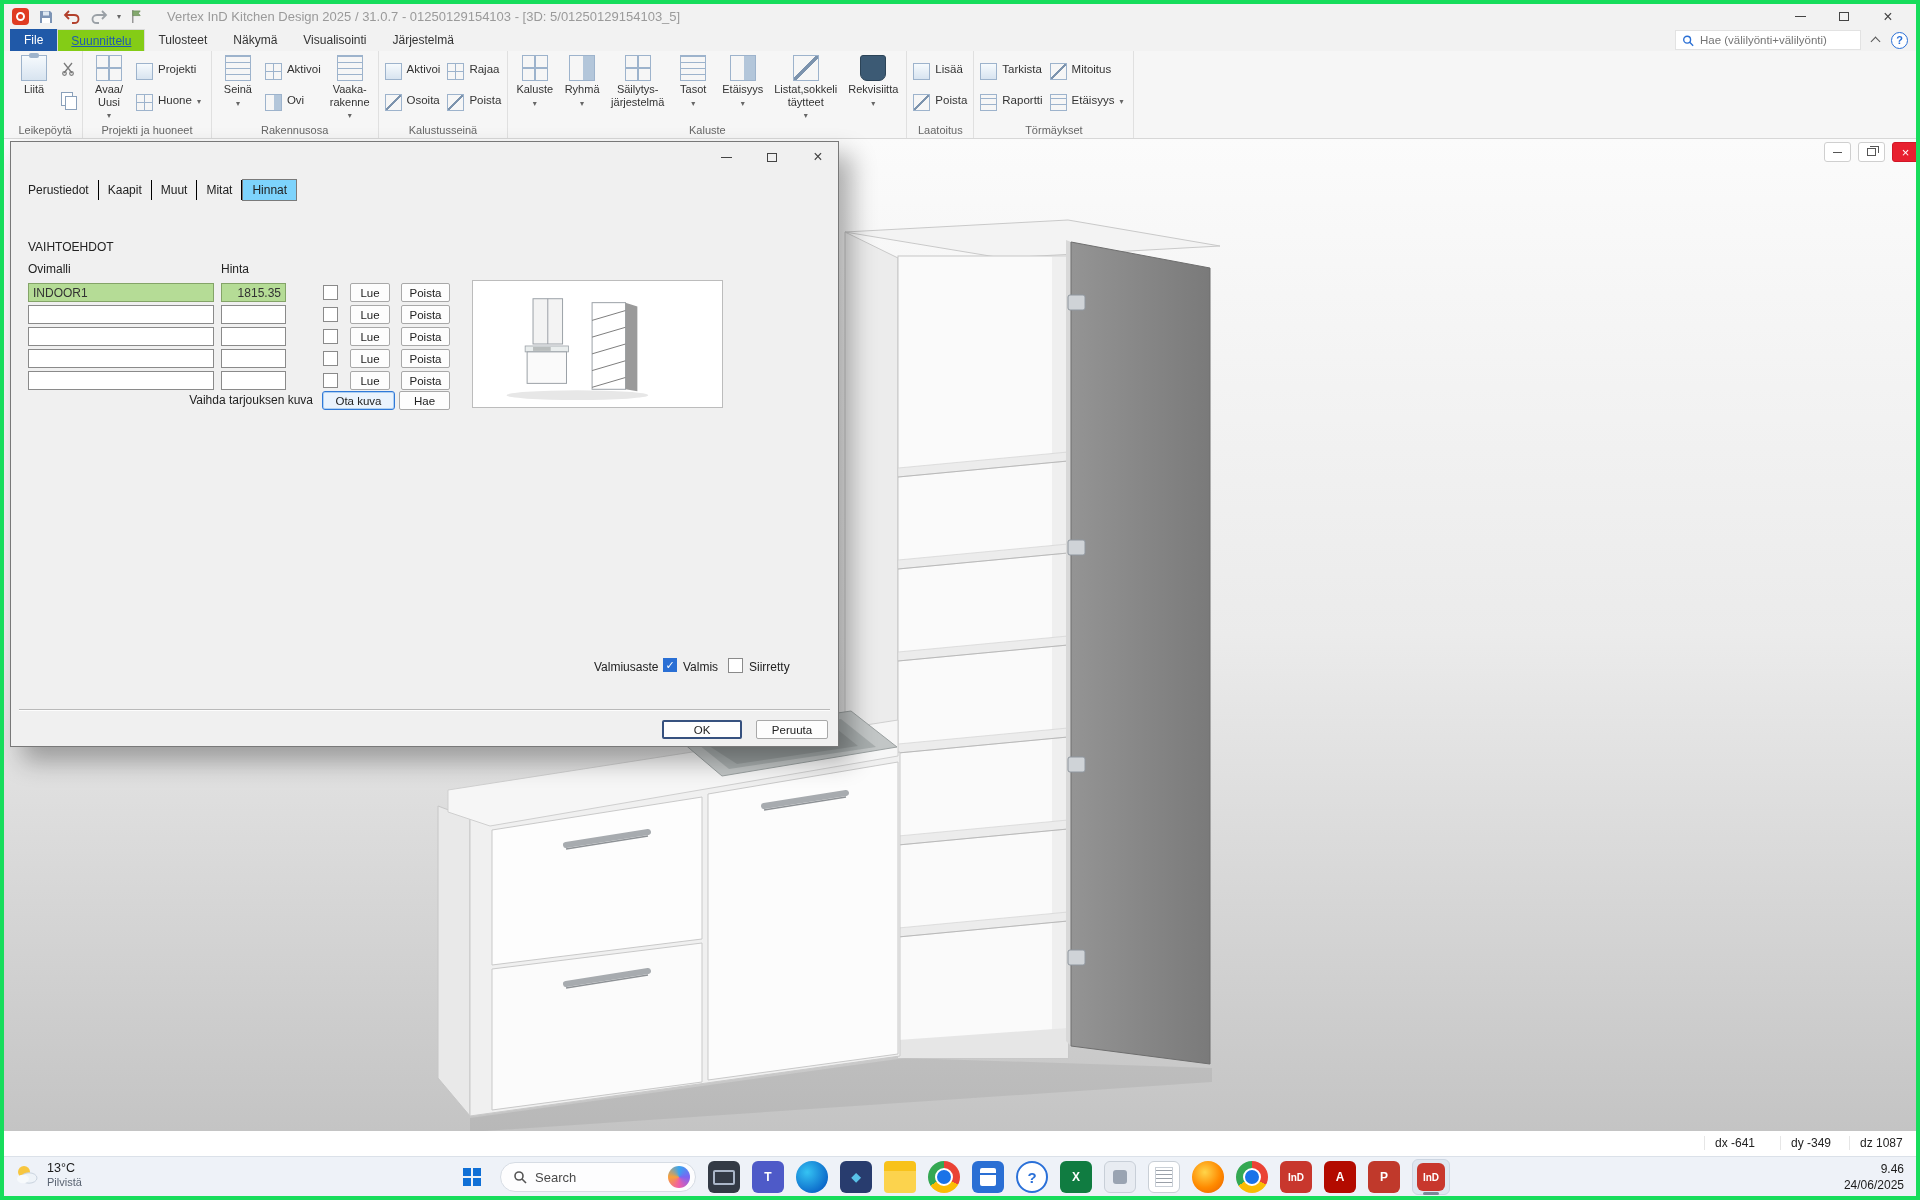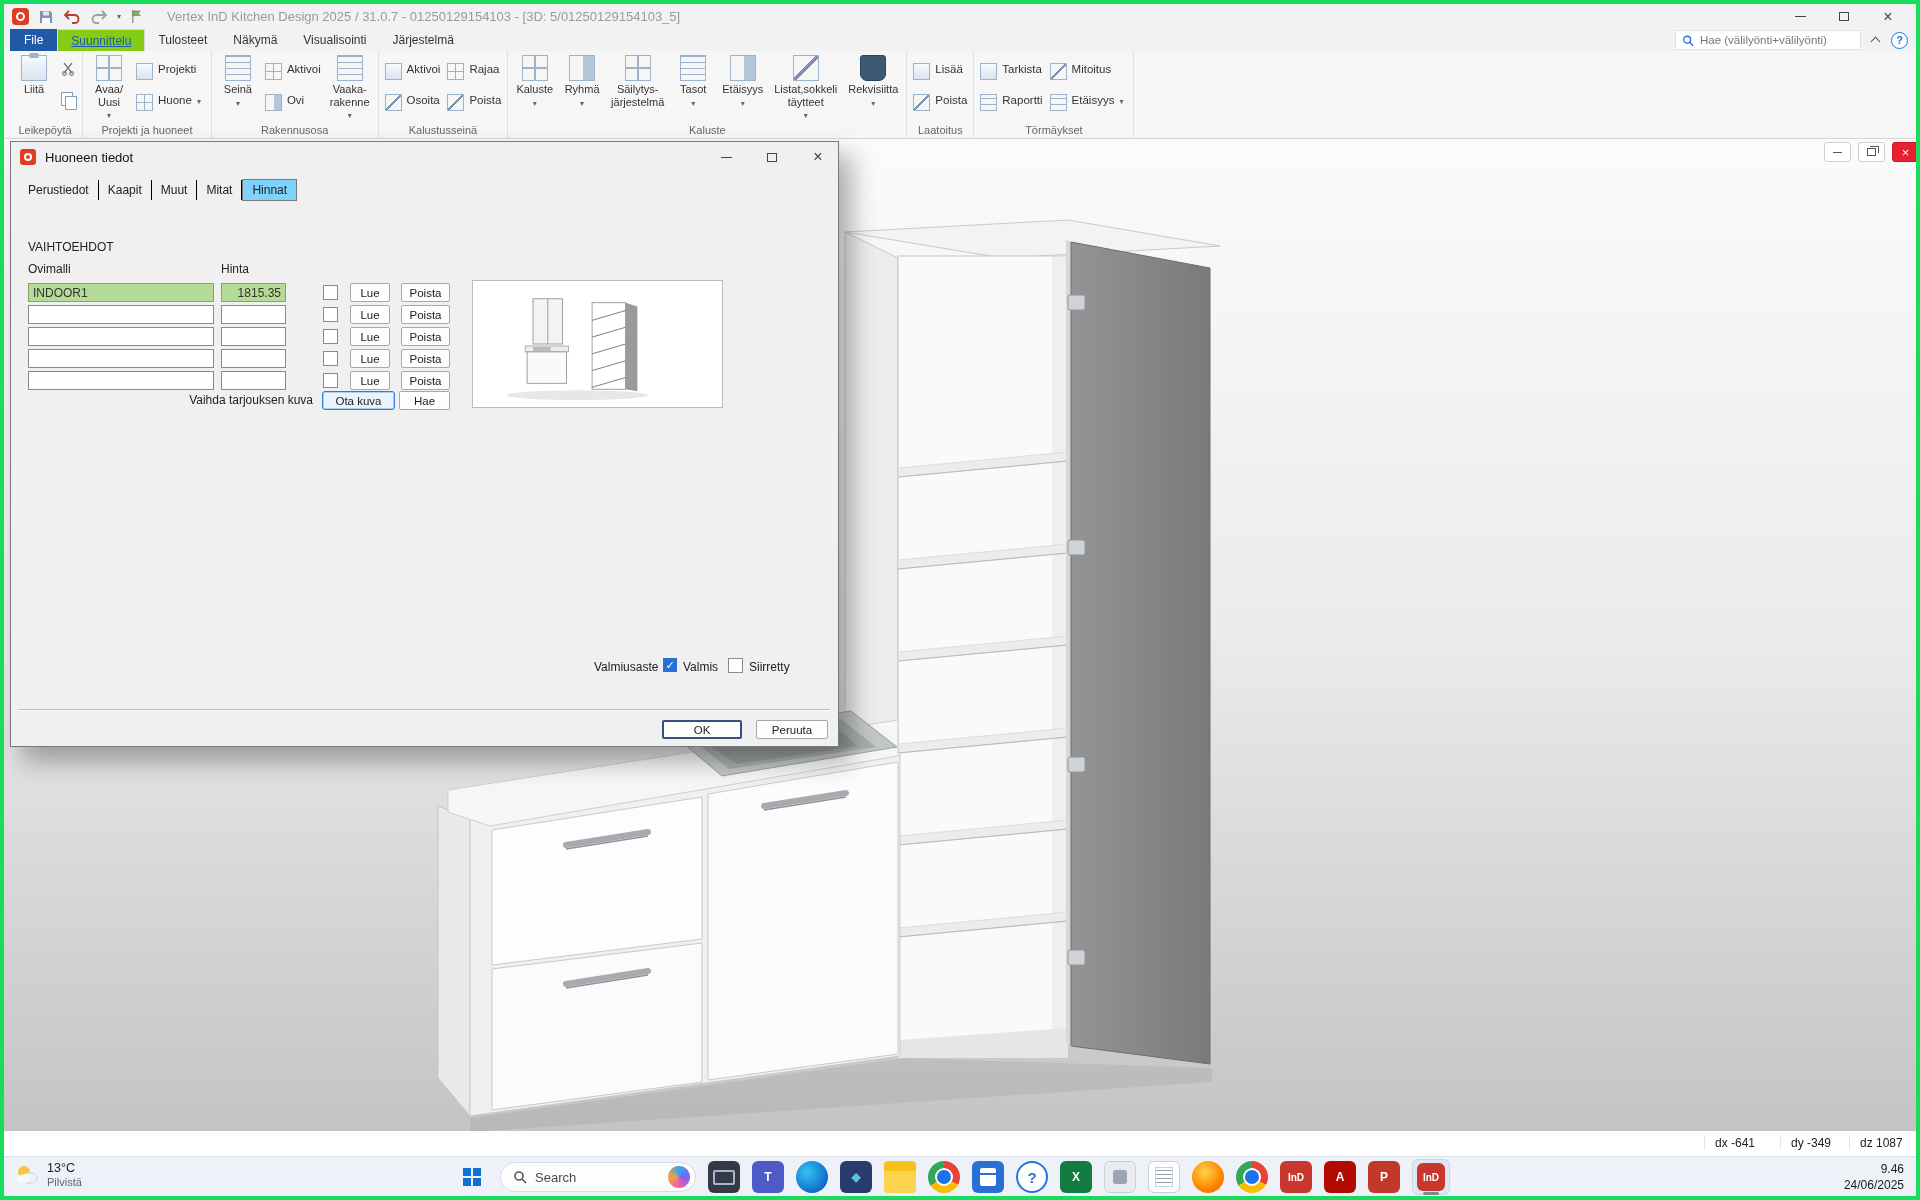--- a/index.html
+++ b/index.html
@@ -459,24 +459,20 @@
     </span>
   <span class="mbtn">
       <span class="gl-restore"></span>
     </span>
   <span class="mbtn close">
       <span class="gl-x">×</span>
     </span>
 </div>
 
 <div id="dialog">
-  <div class="dlg-title">
-    <span class="dlg-ico"></span>
-    <span class="t">Huoneen tiedot</span>
-  </div>
   <span class="dlg-btn" id="dlg-min">
       <span class="gl-min"></span>
     </span>
   <span class="dlg-btn" id="dlg-max">
       <span class="gl-max"></span>
     </span>
   <span class="dlg-btn" id="dlg-close">
       <span class="gl-x">×</span>
     </span>
 

